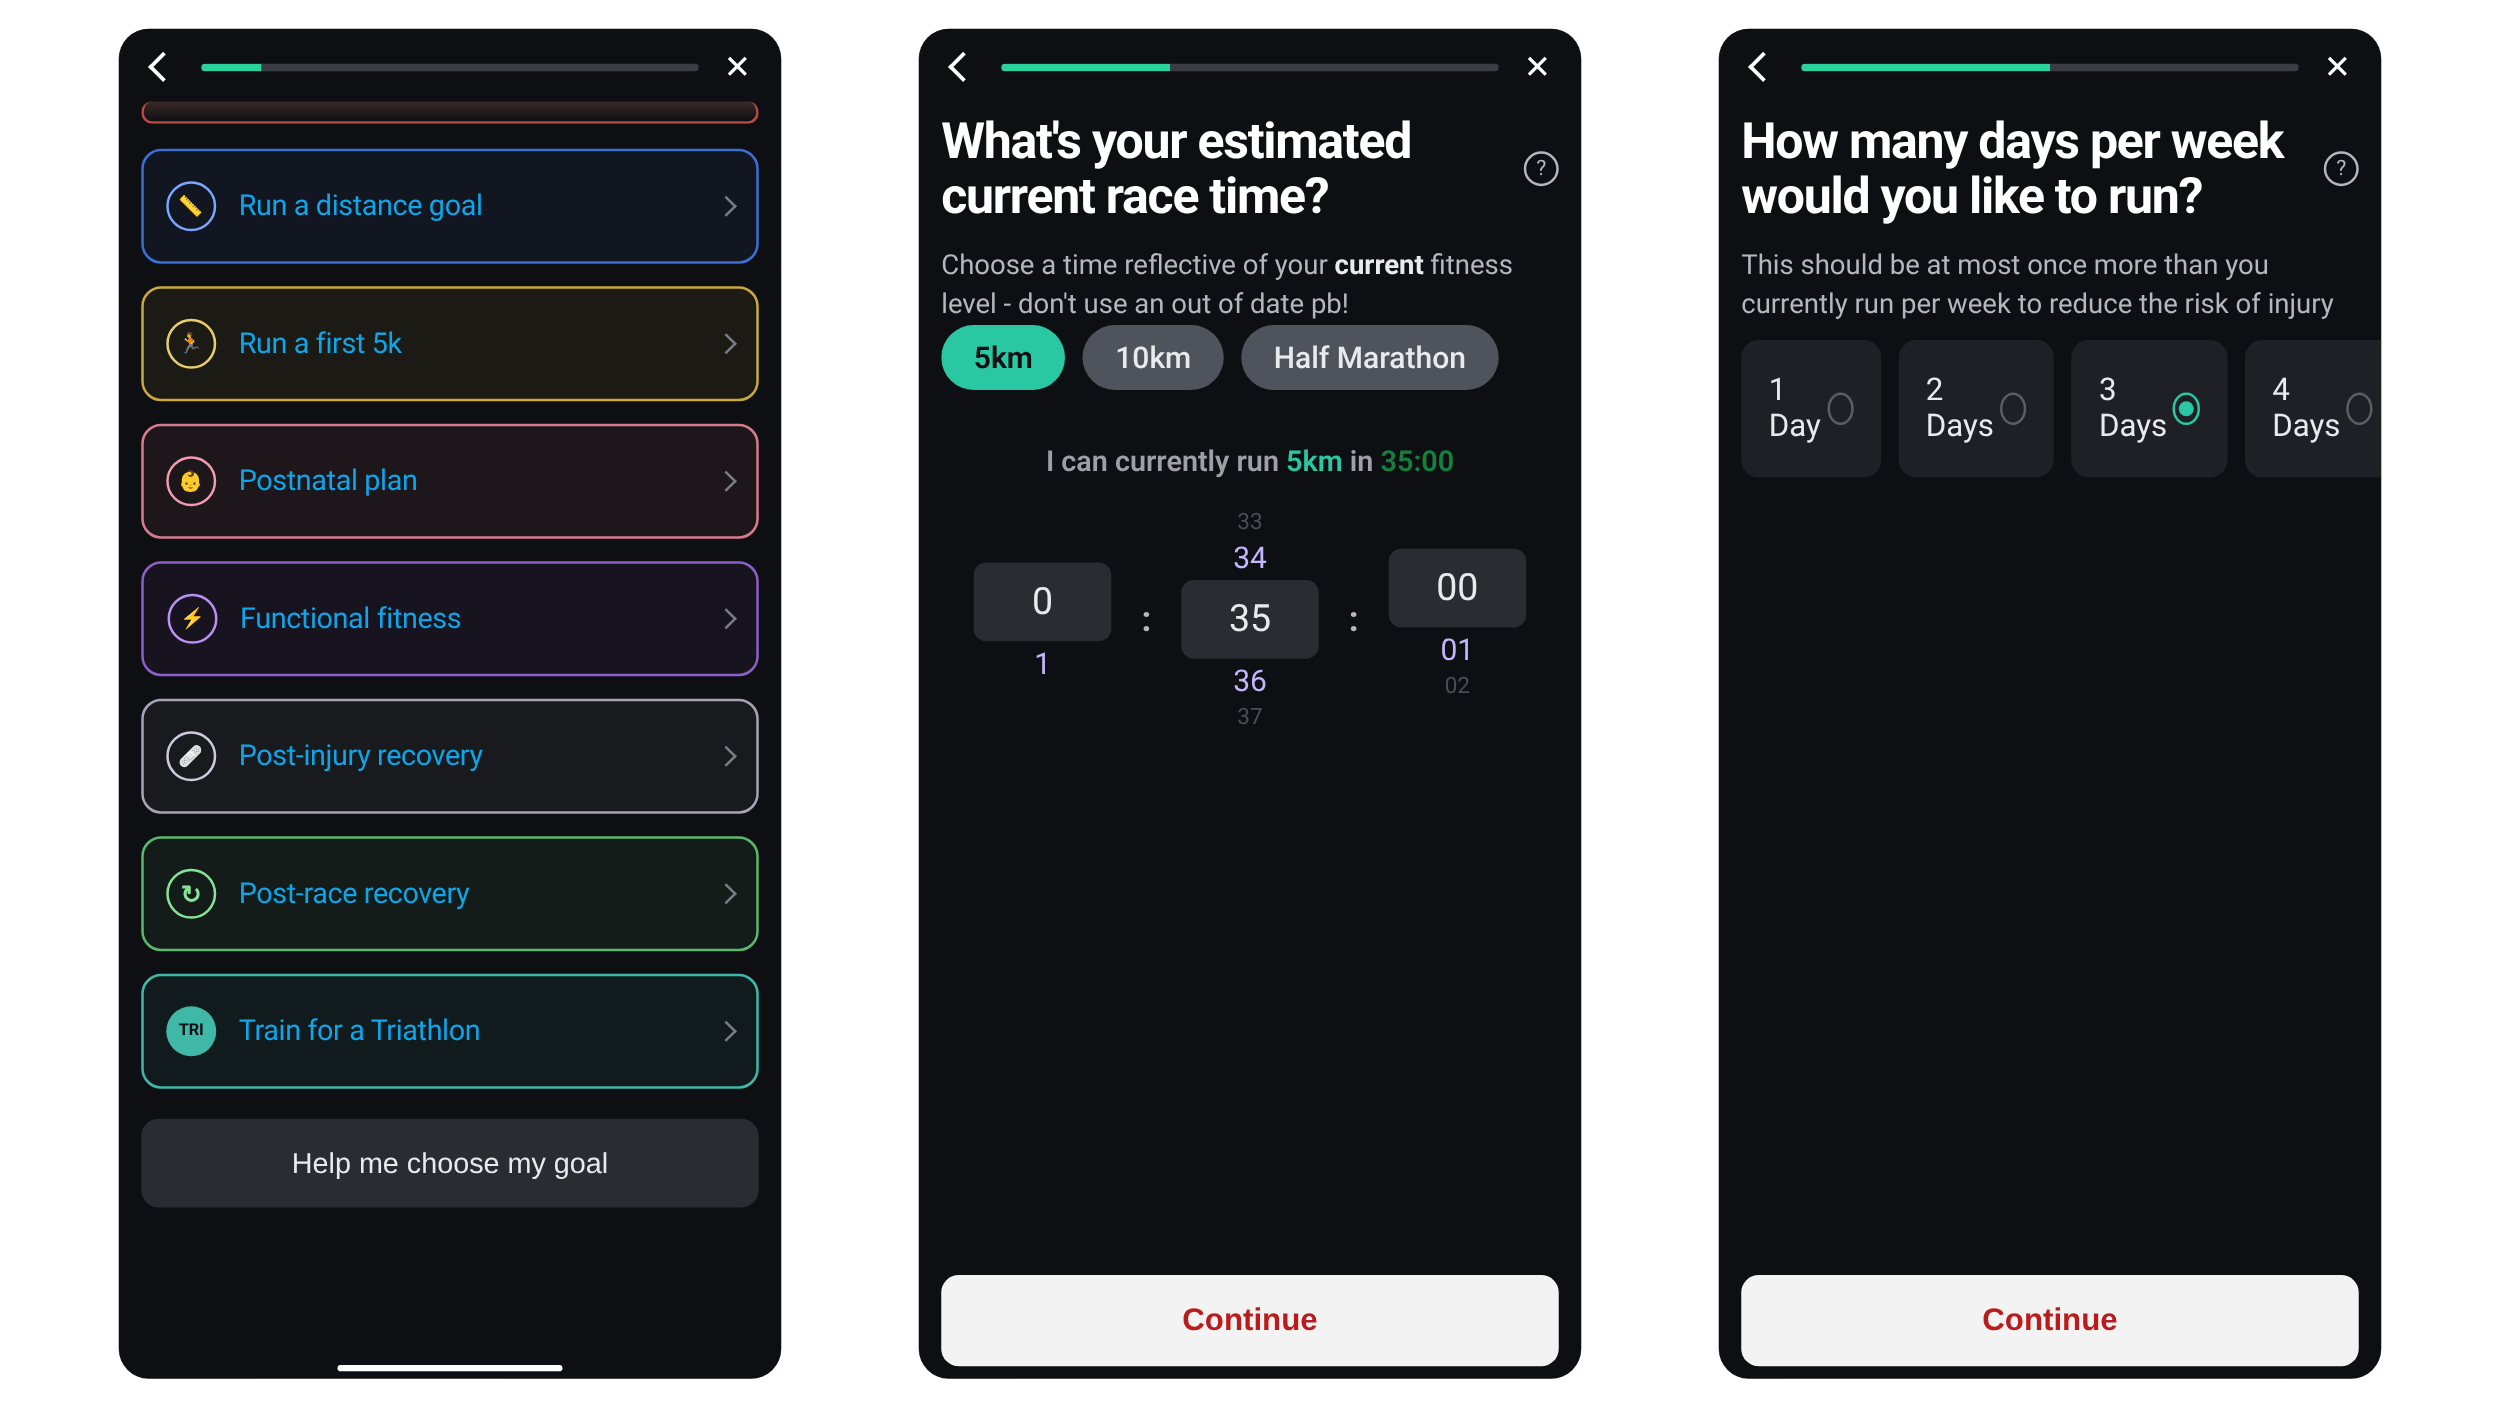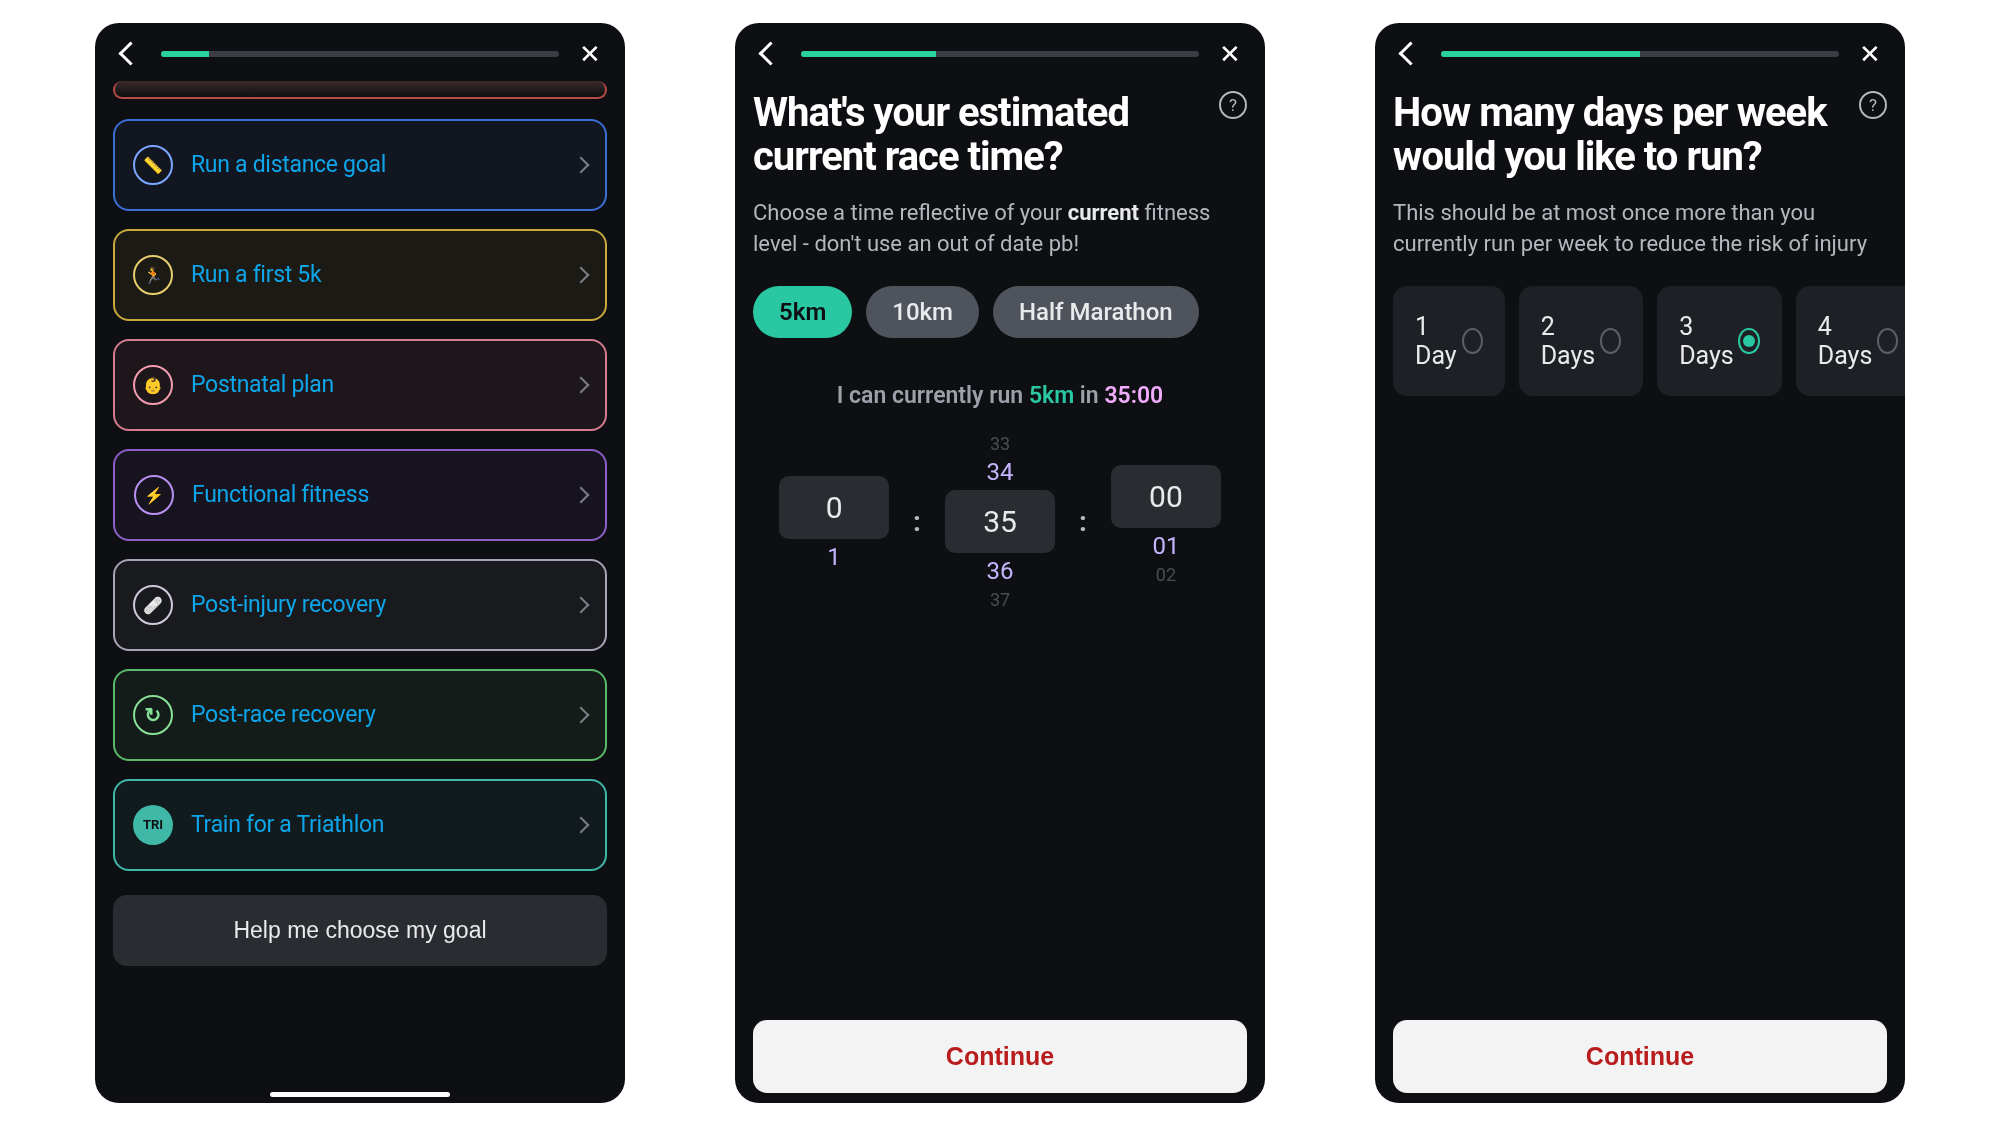--- a/index.html
+++ b/index.html
@@ -131,42 +131,41 @@
     margin-top: 6px;
   }
   .home-indicator {
     width: 180px; height: 5px;
     background: #fff;
     border-radius: 3px;
     margin: 8px auto 6px auto;
   }
 
   
-  .title-row { display: flex; align-items: flex-start; gap: 14px; padding: 10px 0 18px 0; }
+  .title-row { display: flex; align-items: center; gap: 14px; padding: 10px 0 18px 0; }
   .title {
     font-size: 40px;
     font-weight: 700;
     letter-spacing: -1px;
     line-height: 1.12;
     color: #fff;
     flex: 1;
   }
   .help-icon {
     width: 28px; height: 28px;
     border: 2px solid #b4b7bd;
     border-radius: 50%;
     display: flex; align-items: center; justify-content: center;
     font-size: 17px; color: #b4b7bd;
     cursor: pointer;
   }
   .subtext {
     font-size: 22px;
     color: #b4b7bd;
     line-height: 1.4;
-    margin-bottom: 26px;
   }
   .subtext .bold { color: #e9eaec; font-weight: 700; }
   .chip-row { display: flex; gap: 14px; margin-bottom: 44px; overflow: hidden; }
   .chip {
     padding: 12px 26px;
     border-radius: 999px;
     font-size: 24px;
     font-weight: 500;
     background: #4f545c;
     color: #e9eaec;
@@ -175,21 +174,21 @@
   }
   .chip.active { background: #29c7a2; color: #0e0f12; font-weight: 600; }
   .summary-line {
     text-align: center;
     font-size: 23px;
     color: #9da0a8;
     font-weight: 600;
     margin-bottom: 24px;
   }
   .summary-line .hl-teal { color: #29c7a2; }
-  .summary-line .hl-white { color: #f0abfc; margin-top: 46px; }
+  .summary-line .hl-white { color: #15803d; margin-top: 46px; }
   .wheel-col { display: flex; align-items: center; justify-content: center; gap: 24px; }
   .wheel-sep { font-size: 28px; color: #b4b7bd; font-weight: 700; }
   .wheel {
     width: 110px;
     display: flex;
     flex-direction: column;
     align-items: center;
     gap: 2px;
   }
   .wheel .faint { font-size: 18px; color: #4a4d53; text-align: center; }

